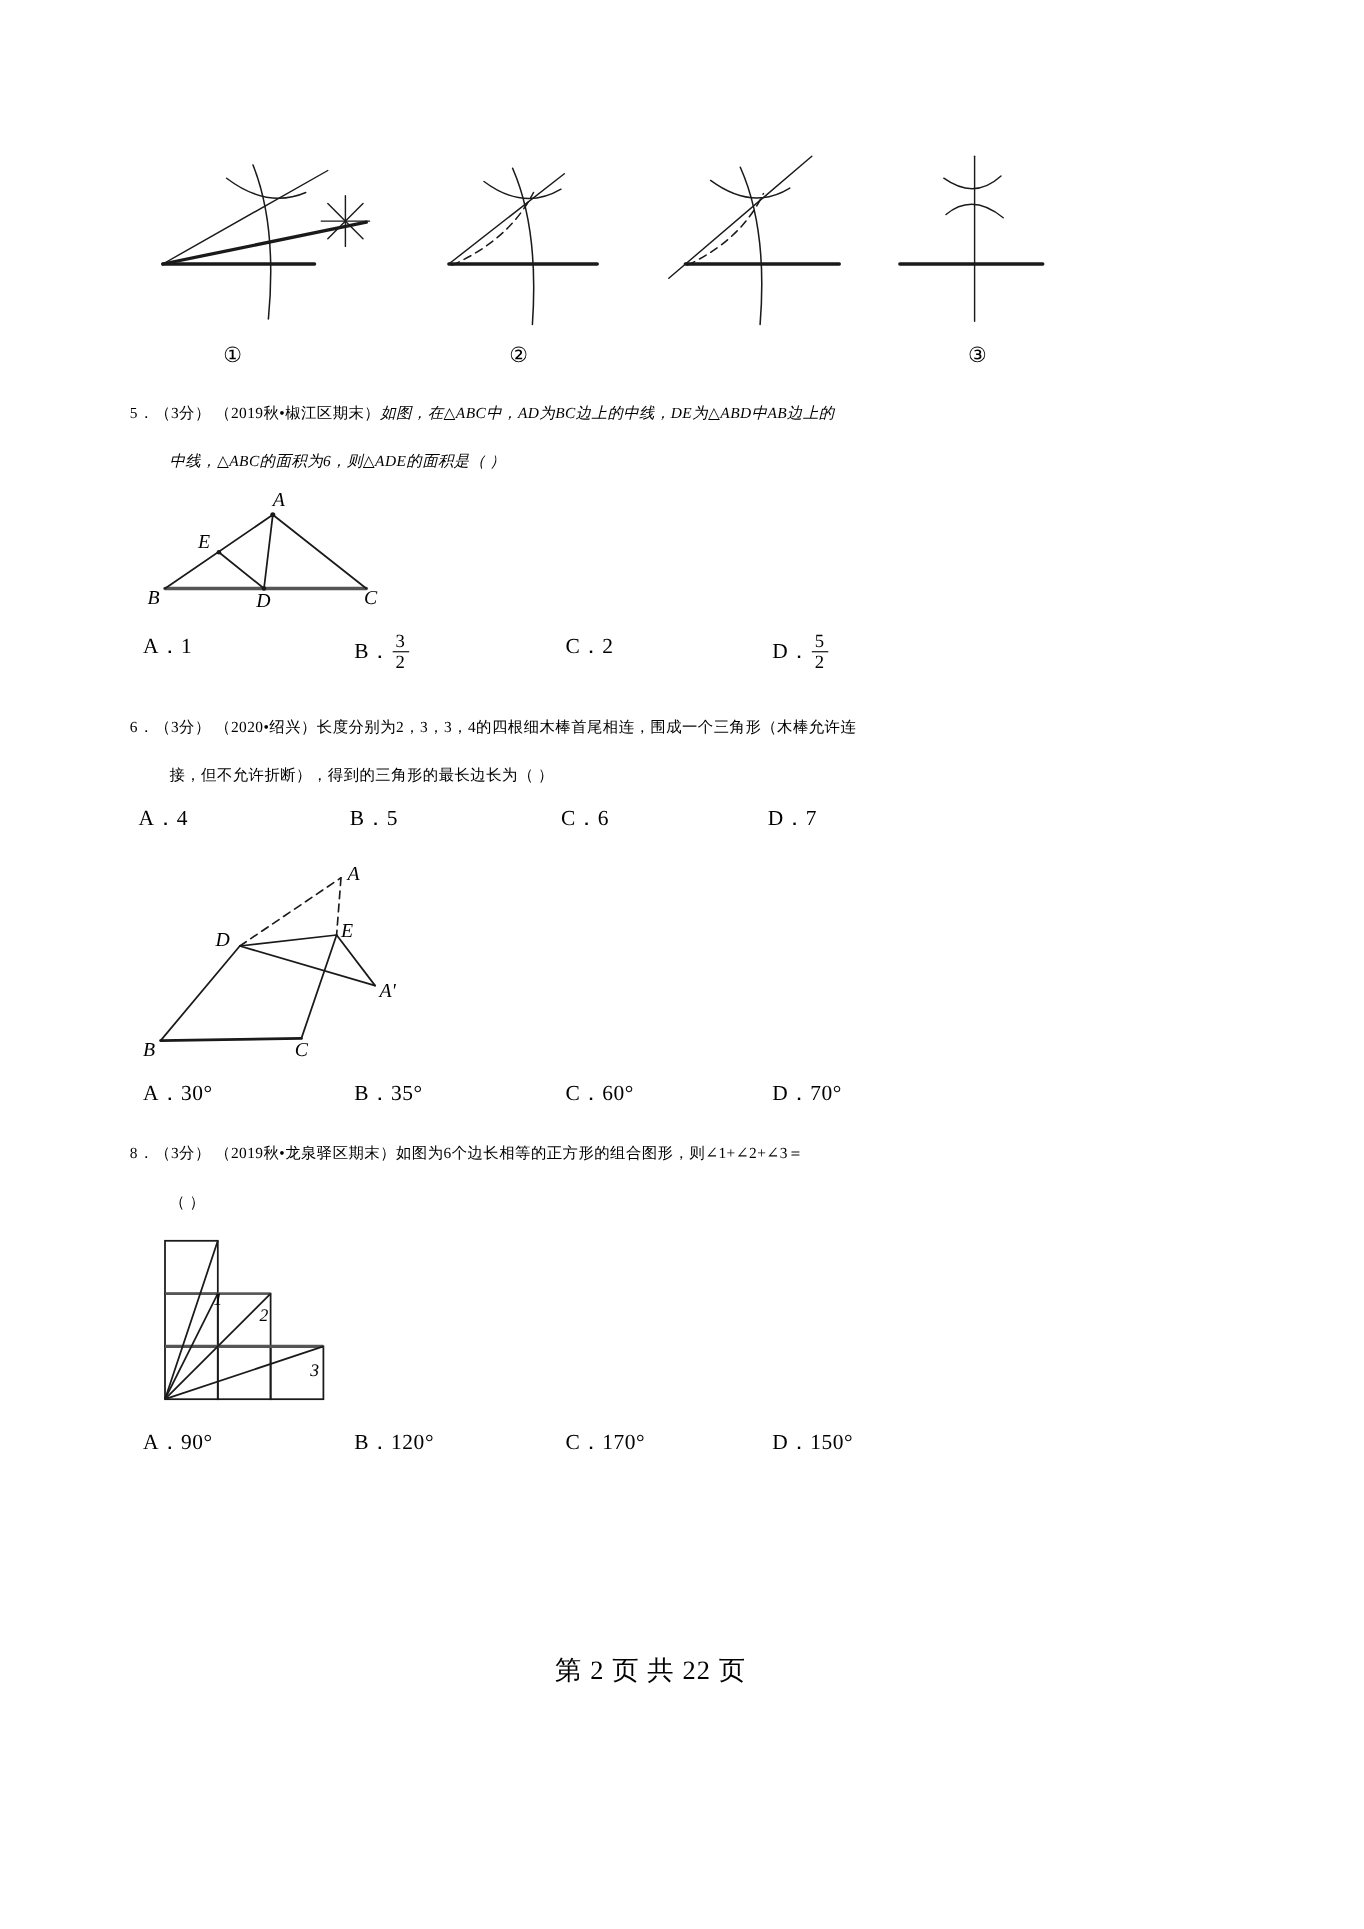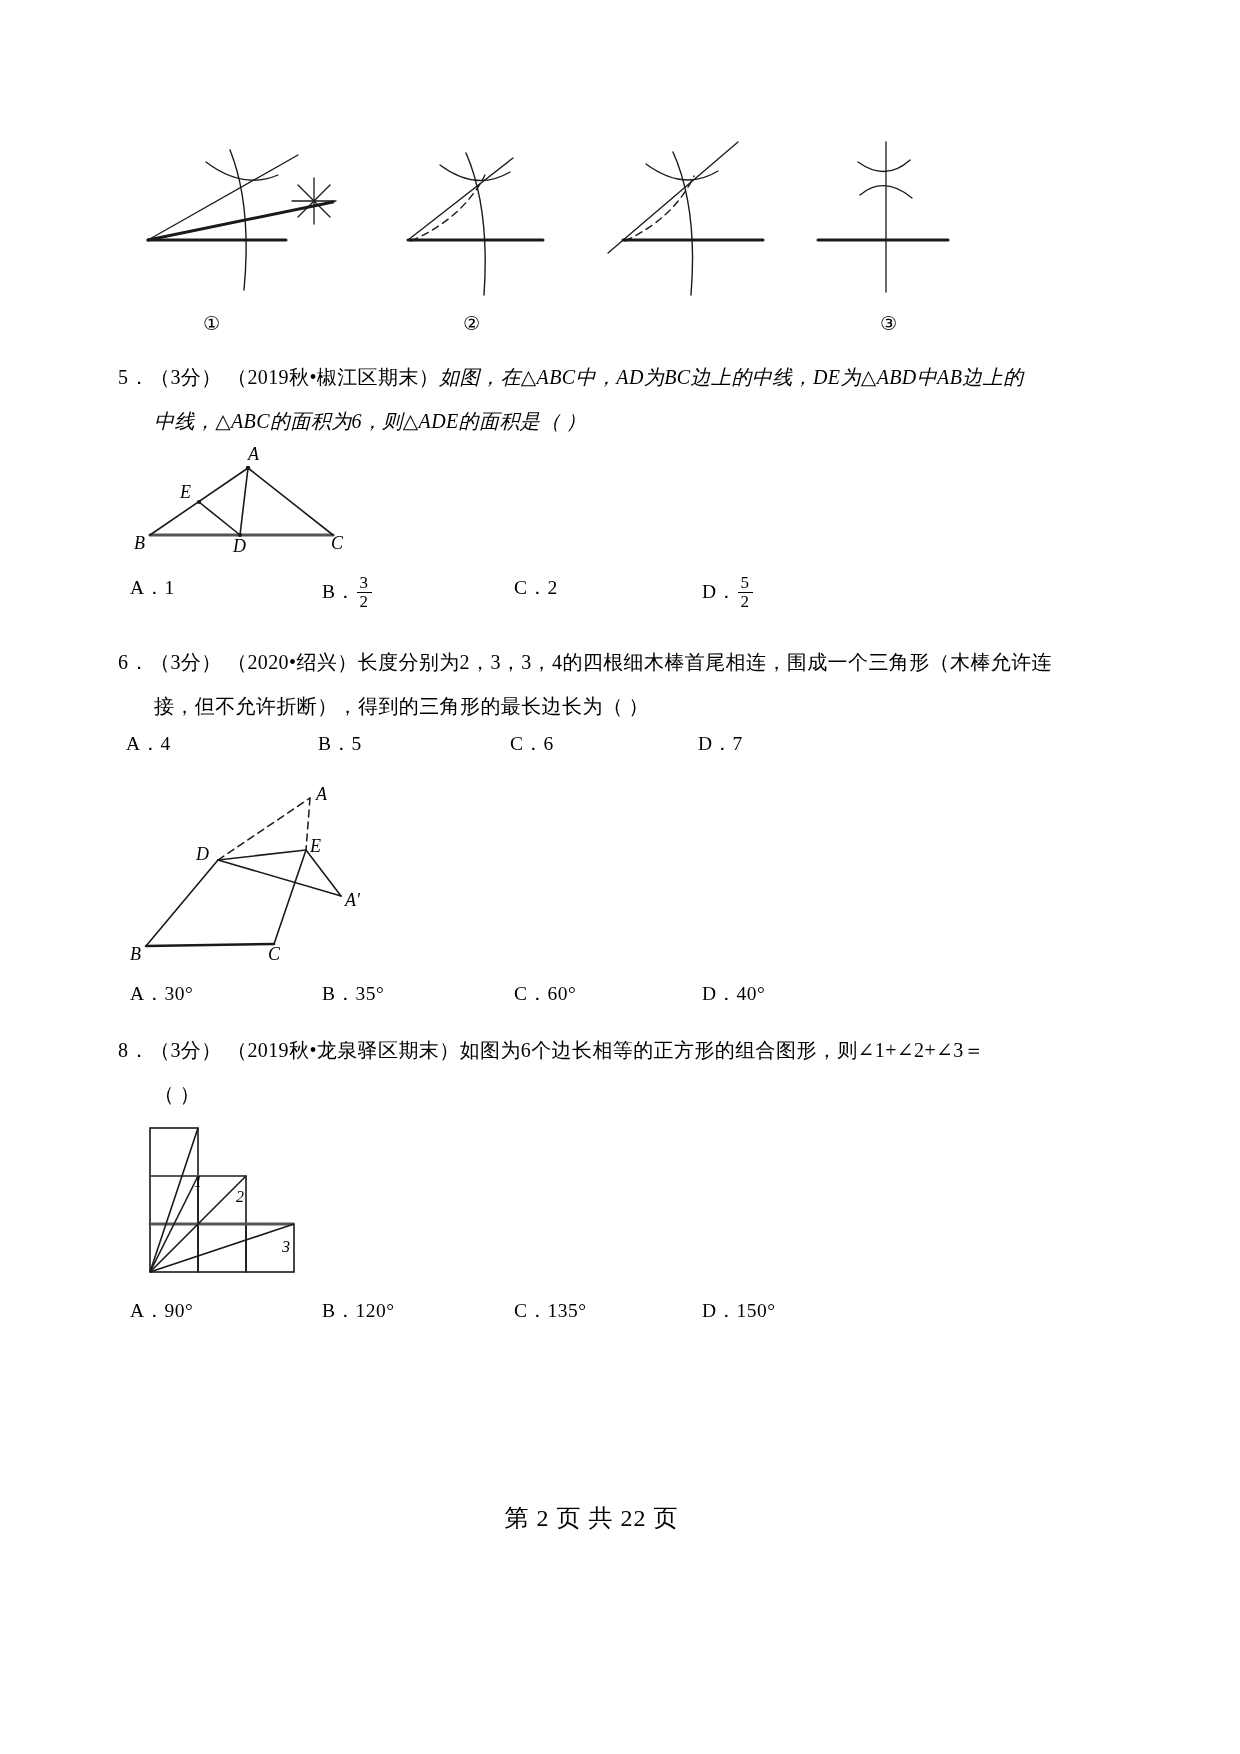--- a/index.html
+++ b/index.html
@@ -23,21 +23,21 @@
   }
   .content {
     position: absolute;
     left: 118px;
     top: 120px;
     width: 1010px;
   }
 
   
   .qline {
-    font-size: 20px;
+    font-size: 14px;
     line-height: 44px;
     letter-spacing: 0.4px;
     white-space: nowrap;
   }
   .qnum { letter-spacing: 1px; }
   .mathit {
     font-style: italic;
     font-family: "Liberation Serif", "DejaVu Serif", serif;
   }
   .opts {
@@ -247,21 +247,21 @@
       <span class="lbl" style="left:68px; top:66px;">D</span>
       <span class="lbl" style="left:217px; top:112px;">A'</span>
       <span class="lbl" style="left:2px; top:166px;">B</span>
       <span class="lbl" style="left:140px; top:166px;">C</span>
     </div>
 
     <div class="opts" style="margin-top:12px; margin-left:4px;">
       <span class="opt a">A．30°</span>
       <span class="opt b">B．35°</span>
       <span class="opt c">C．60°</span>
-      <span class="opt d">D．40°</span>
+      <span class="opt d">D．70°</span>
     </div>
 
     <div class="spacer-6"></div>
 
     <div class="qline">
       <span class="qnum">8．</span><span>（3分）</span>&nbsp;<span>（2019秋•龙泉驿区期末）</span><span>如图为6个边长相等的正方形的组合图形，则∠1+∠2+∠3＝</span>
     </div>
     <div class="qline indent">
       <span>（      ）</span>
     </div>
@@ -291,21 +291,21 @@
         </g>
       </svg>
       <span class="lbl small" style="left:62px; top:57px;">1</span>
       <span class="lbl small" style="left:104px; top:72px;">2</span>
       <span class="lbl small" style="left:150px; top:122px;">3</span>
     </div>
 
     <div class="opts" style="margin-top:6px; margin-left:4px;">
       <span class="opt a">A．90°</span>
       <span class="opt b">B．120°</span>
-      <span class="opt c">C．135°</span>
+      <span class="opt c">C．170°</span>
       <span class="opt d">D．150°</span>
     </div>
 
   </div>
 
   <div class="footer">
     <span>第 2 页 共 22 页</span>
   </div>
 </div>
 

